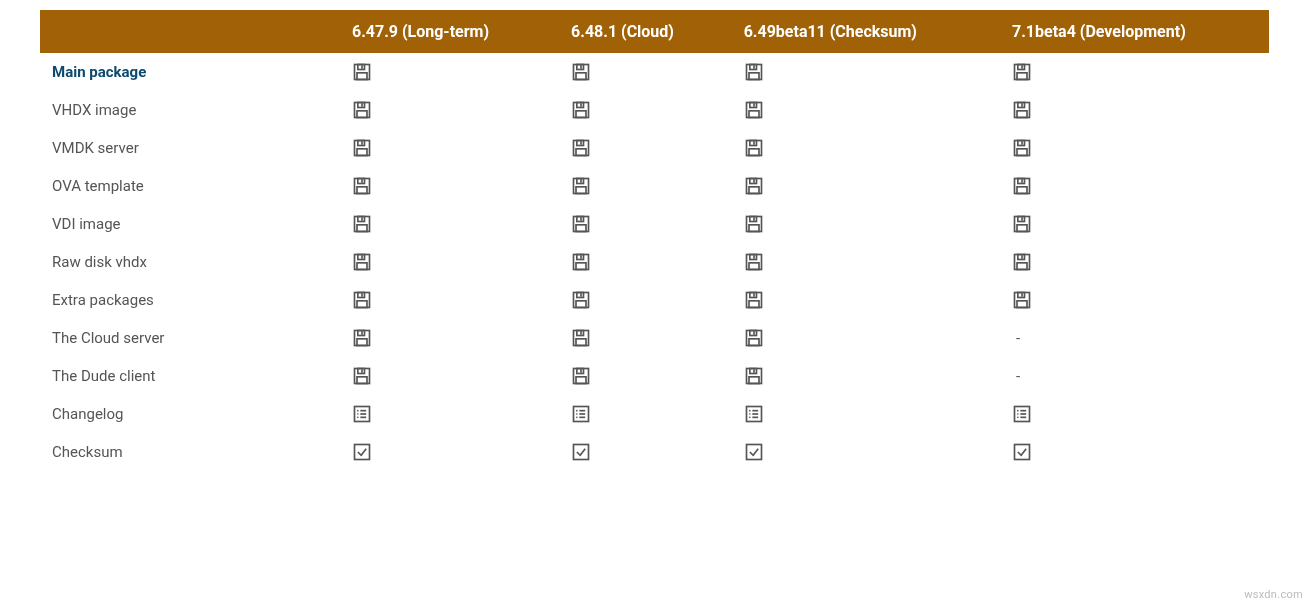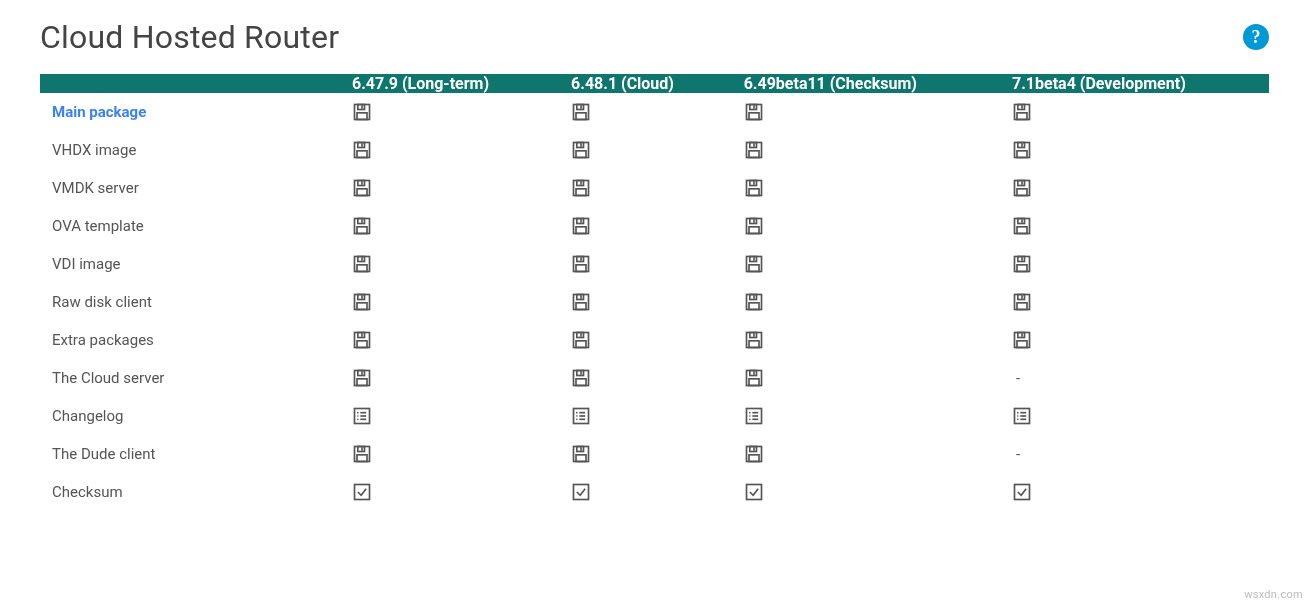--- a/index.html
+++ b/index.html
@@ -43,25 +43,25 @@
     cursor: pointer;
     margin-top: 8px;
     font-family: Georgia, serif;
   }
   table {
     width: 100%;
     border-collapse: collapse;
     font-size: 15px;
   }
   thead th {
-    background: #0f766e;
+    background: #a16207;
     color: #fff;
     text-align: left;
     font-weight: 700;
-    padding: 0 12px;
+    padding: 12px 12px;
     font-size: 16px;
   }
   thead th:first-child { width: 300px; padding-left: 12px; }
   tbody td {
     padding: 9px 12px;
     color: #555;
     vertical-align: middle;
   }
   tr.images-row td {
     background: #e7e7e7;
@@ -70,21 +70,21 @@
     font-weight: 700;
     color: #3a3a3a;
   }
   tr.images-row td.formats {
     font-size: 11px;
     color: #777;
     letter-spacing: 0.2px;
   }
   tr.bold-row td:first-child {
     font-weight: 700;
-    color: #3b82f6;
+    color: #0c4a6e;
   }
   .icon-cell svg {
     width: 20px;
     height: 20px;
     display: block;
   }
   .icon-cell { cursor: pointer; }
   .dash { color: #555; padding-left: 4px; }
   .watermark {
     position: absolute;
@@ -93,24 +93,20 @@
     font-size: 11px;
     color: #bbb;
     letter-spacing: 0.3px;
     margin-left: 28px;
   }
 </style>
 </head>
 <body>
 
 <div class="container">
-  <div class="title-row">
-    <h1>Cloud Hosted Router</h1>
-    <div class="help-icon">?</div>
-  </div>
 
   <table>
     <thead>
       <tr>
         <th></th>
         <th>6.47.9 (Long-term)</th>
         <th>6.48.1 (Cloud)</th>
         <th>6.49beta11 (Checksum)</th>
         <th>7.1beta4 (Development)</th>
       </tr>
@@ -245,21 +241,21 @@
     <line x1="12" y1="4" x2="12" y2="8"></line>
   </svg></span></td>
           <td><span class="icon-cell"><svg viewBox="0 0 24 24" fill="none" stroke="#555555" stroke-width="2">
     <rect x="3" y="3" width="18" height="18"></rect>
     <rect x="7" y="3" width="8" height="6"></rect>
     <rect x="6" y="13" width="12" height="8"></rect>
     <line x1="12" y1="4" x2="12" y2="8"></line>
   </svg></span></td>
         </tr>
         <tr>
-          <td>Raw disk client</td>
+          <td>Raw disk vhdx</td>
           <td><span class="icon-cell"><svg viewBox="0 0 24 24" fill="none" stroke="#555555" stroke-width="2">
     <rect x="3" y="3" width="18" height="18"></rect>
     <rect x="7" y="3" width="8" height="6"></rect>
     <rect x="6" y="13" width="12" height="8"></rect>
     <line x1="12" y1="4" x2="12" y2="8"></line>
   </svg></span></td>
           <td><span class="icon-cell"><svg viewBox="0 0 24 24" fill="none" stroke="#555555" stroke-width="2">
     <rect x="3" y="3" width="18" height="18"></rect>
     <rect x="7" y="3" width="8" height="6"></rect>
     <rect x="6" y="13" width="12" height="8"></rect>
@@ -300,20 +296,42 @@
   </svg></span></td>
           <td><span class="icon-cell"><svg viewBox="0 0 24 24" fill="none" stroke="#555555" stroke-width="2">
     <rect x="3" y="3" width="18" height="18"></rect>
     <rect x="7" y="3" width="8" height="6"></rect>
     <rect x="6" y="13" width="12" height="8"></rect>
     <line x1="12" y1="4" x2="12" y2="8"></line>
   </svg></span></td>
         </tr>
         <tr>
           <td>The Cloud server</td>
+          <td><span class="icon-cell"><svg viewBox="0 0 24 24" fill="none" stroke="#555555" stroke-width="2">
+    <rect x="3" y="3" width="18" height="18"></rect>
+    <rect x="7" y="3" width="8" height="6"></rect>
+    <rect x="6" y="13" width="12" height="8"></rect>
+    <line x1="12" y1="4" x2="12" y2="8"></line>
+  </svg></span></td>
+          <td><span class="icon-cell"><svg viewBox="0 0 24 24" fill="none" stroke="#555555" stroke-width="2">
+    <rect x="3" y="3" width="18" height="18"></rect>
+    <rect x="7" y="3" width="8" height="6"></rect>
+    <rect x="6" y="13" width="12" height="8"></rect>
+    <line x1="12" y1="4" x2="12" y2="8"></line>
+  </svg></span></td>
+          <td><span class="icon-cell"><svg viewBox="0 0 24 24" fill="none" stroke="#555555" stroke-width="2">
+    <rect x="3" y="3" width="18" height="18"></rect>
+    <rect x="7" y="3" width="8" height="6"></rect>
+    <rect x="6" y="13" width="12" height="8"></rect>
+    <line x1="12" y1="4" x2="12" y2="8"></line>
+  </svg></span></td>
+          <td><span class="dash">-</span></td>
+        </tr>
+        <tr>
+          <td>The Dude client</td>
           <td><span class="icon-cell"><svg viewBox="0 0 24 24" fill="none" stroke="#555555" stroke-width="2">
     <rect x="3" y="3" width="18" height="18"></rect>
     <rect x="7" y="3" width="8" height="6"></rect>
     <rect x="6" y="13" width="12" height="8"></rect>
     <line x1="12" y1="4" x2="12" y2="8"></line>
   </svg></span></td>
           <td><span class="icon-cell"><svg viewBox="0 0 24 24" fill="none" stroke="#555555" stroke-width="2">
     <rect x="3" y="3" width="18" height="18"></rect>
     <rect x="7" y="3" width="8" height="6"></rect>
     <rect x="6" y="13" width="12" height="8"></rect>
@@ -358,42 +376,20 @@
   </svg></span></td>
           <td><span class="icon-cell"><svg viewBox="0 0 24 24" fill="none" stroke="#555555" stroke-width="2">
     <rect x="3" y="3" width="18" height="18"></rect>
     <line x1="7" y1="8" x2="7" y2="8" stroke-linecap="round"></line>
     <line x1="10" y1="8" x2="17" y2="8"></line>
     <line x1="7" y1="12" x2="7" y2="12" stroke-linecap="round"></line>
     <line x1="10" y1="12" x2="17" y2="12"></line>
     <line x1="7" y1="16" x2="7" y2="16" stroke-linecap="round"></line>
     <line x1="10" y1="16" x2="17" y2="16"></line>
   </svg></span></td>
-        </tr>
-        <tr>
-          <td>The Dude client</td>
-          <td><span class="icon-cell"><svg viewBox="0 0 24 24" fill="none" stroke="#555555" stroke-width="2">
-    <rect x="3" y="3" width="18" height="18"></rect>
-    <rect x="7" y="3" width="8" height="6"></rect>
-    <rect x="6" y="13" width="12" height="8"></rect>
-    <line x1="12" y1="4" x2="12" y2="8"></line>
-  </svg></span></td>
-          <td><span class="icon-cell"><svg viewBox="0 0 24 24" fill="none" stroke="#555555" stroke-width="2">
-    <rect x="3" y="3" width="18" height="18"></rect>
-    <rect x="7" y="3" width="8" height="6"></rect>
-    <rect x="6" y="13" width="12" height="8"></rect>
-    <line x1="12" y1="4" x2="12" y2="8"></line>
-  </svg></span></td>
-          <td><span class="icon-cell"><svg viewBox="0 0 24 24" fill="none" stroke="#555555" stroke-width="2">
-    <rect x="3" y="3" width="18" height="18"></rect>
-    <rect x="7" y="3" width="8" height="6"></rect>
-    <rect x="6" y="13" width="12" height="8"></rect>
-    <line x1="12" y1="4" x2="12" y2="8"></line>
-  </svg></span></td>
-          <td><span class="dash">-</span></td>
         </tr>
         <tr>
           <td>Checksum</td>
           <td><span class="icon-cell"><svg viewBox="0 0 24 24" fill="none" stroke="#555555" stroke-width="2">
     <rect x="3" y="3" width="18" height="18"></rect>
     <polyline points="7,12 11,16 17,8"></polyline>
   </svg></span></td>
           <td><span class="icon-cell"><svg viewBox="0 0 24 24" fill="none" stroke="#555555" stroke-width="2">
     <rect x="3" y="3" width="18" height="18"></rect>
     <polyline points="7,12 11,16 17,8"></polyline>

